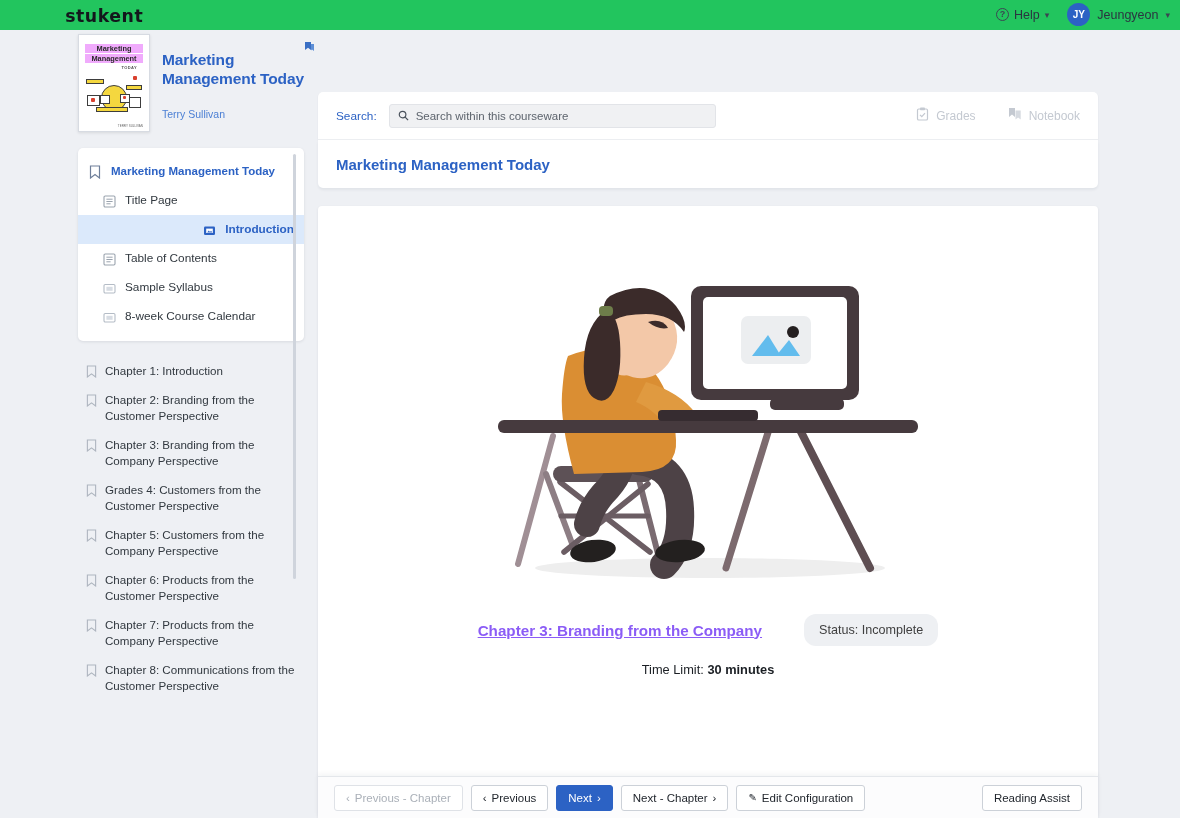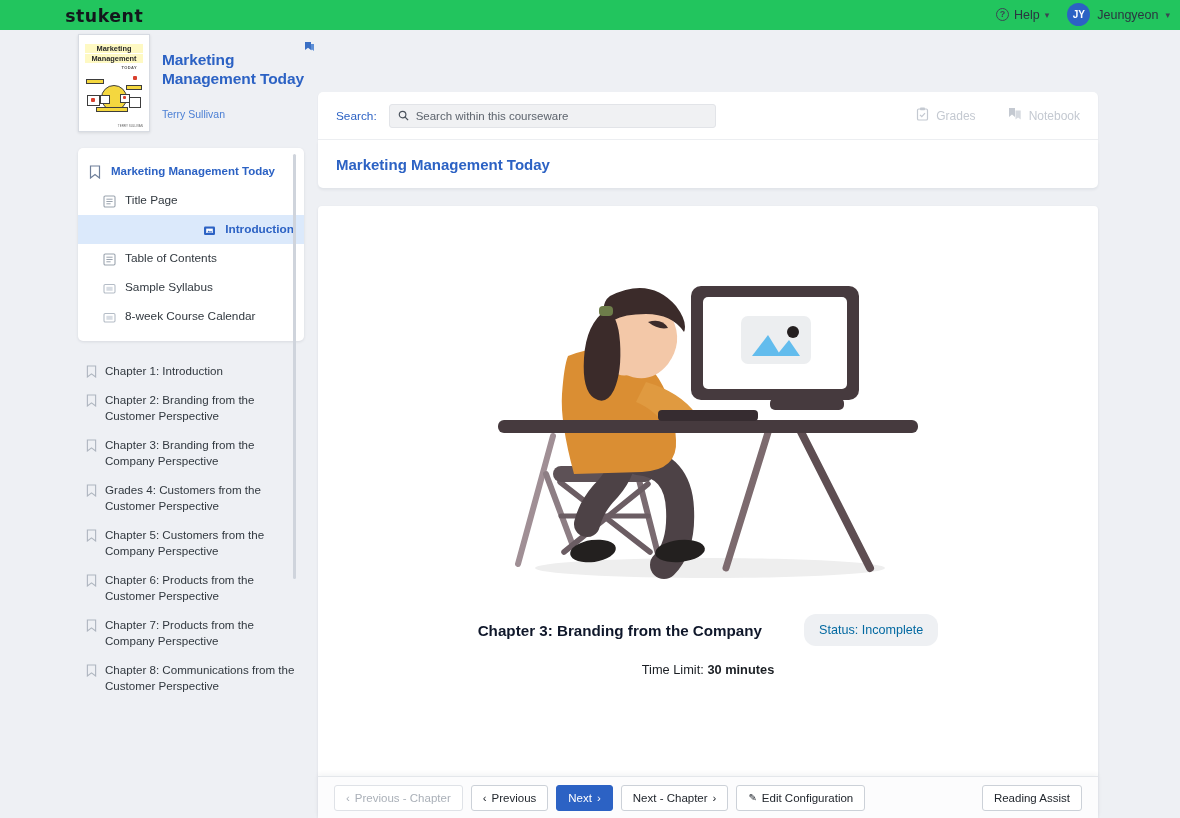--- a/index.html
+++ b/index.html
@@ -50,21 +50,21 @@
 
   .bookhead { display: flex; gap: 12px; padding-top: 4px; position: relative; }
   .cover {
     width: 72px; height: 98px; background: #fff;
     border: 1px solid #d7dbe2; box-shadow: 0 1px 3px rgba(0,0,0,.10);
     position: relative; overflow: hidden; flex: none;
   }
   .cov-t1, .cov-t2 {
     position: absolute; left: 6px; right: 6px; text-align: center;
     font-size: 7.4px; font-weight: 700; color: #2a2a2a;
-    background: #fef9c3; line-height: 9px;
+    background: #f0abfc; line-height: 9px;
   }
   .cov-t1 { top: 9px; }
   .cov-t2 { top: 19px; }
   .cov-t3 {
     position: absolute; right: 12px; top: 30px;
     font-size: 4px; font-weight: 700; color: #555; letter-spacing: .4px;
   }
   .cov-art {
     position: absolute; left: 5px; right: 5px; top: 36px; bottom: 10px;
   }
@@ -167,24 +167,24 @@
     margin-top: 18px; background: #fff; height: 612px;
     border-radius: 4px 4px 0 0;
     box-shadow: 0 1px 3px rgba(20,30,50,.08);
     position: relative; overflow: hidden;
   }
   .illus { position: absolute; left: 180px; top: 80px; }
   .quizhead {
     position: absolute; top: 408px; left: 0; width: 100%;
     display: flex; justify-content: center; align-items: center; gap: 42px;
   }
-  .qtitle { font-size: 15.2px; font-weight: 700; color: #0f172a; }
+  .qtitle { font-size: 15.2px; font-weight: 700; color: #8b5cf6; text-decoration: underline; }
   .qbadge {
     background: #eef0f3; border-radius: 12px; padding: 9px 15px;
-    font-size: 12.6px; color: #0369a1;
+    font-size: 12.6px; color: #404040;
   }
   .qtime {
     position: absolute; top: 456px; width: 100%; text-align: center;
     font-size: 12.8px; color: #1b1f24;
   }
   .qtime b { font-weight: 700; }
   .qbtnwrap { position: absolute; top: 595px; width: 100%; text-align: center; }
   .qbtn {
     background: #1565c0; color: #fff; border: none; border-radius: 3px;
     font-size: 11.8px; padding: 8px 17px; cursor: pointer;

